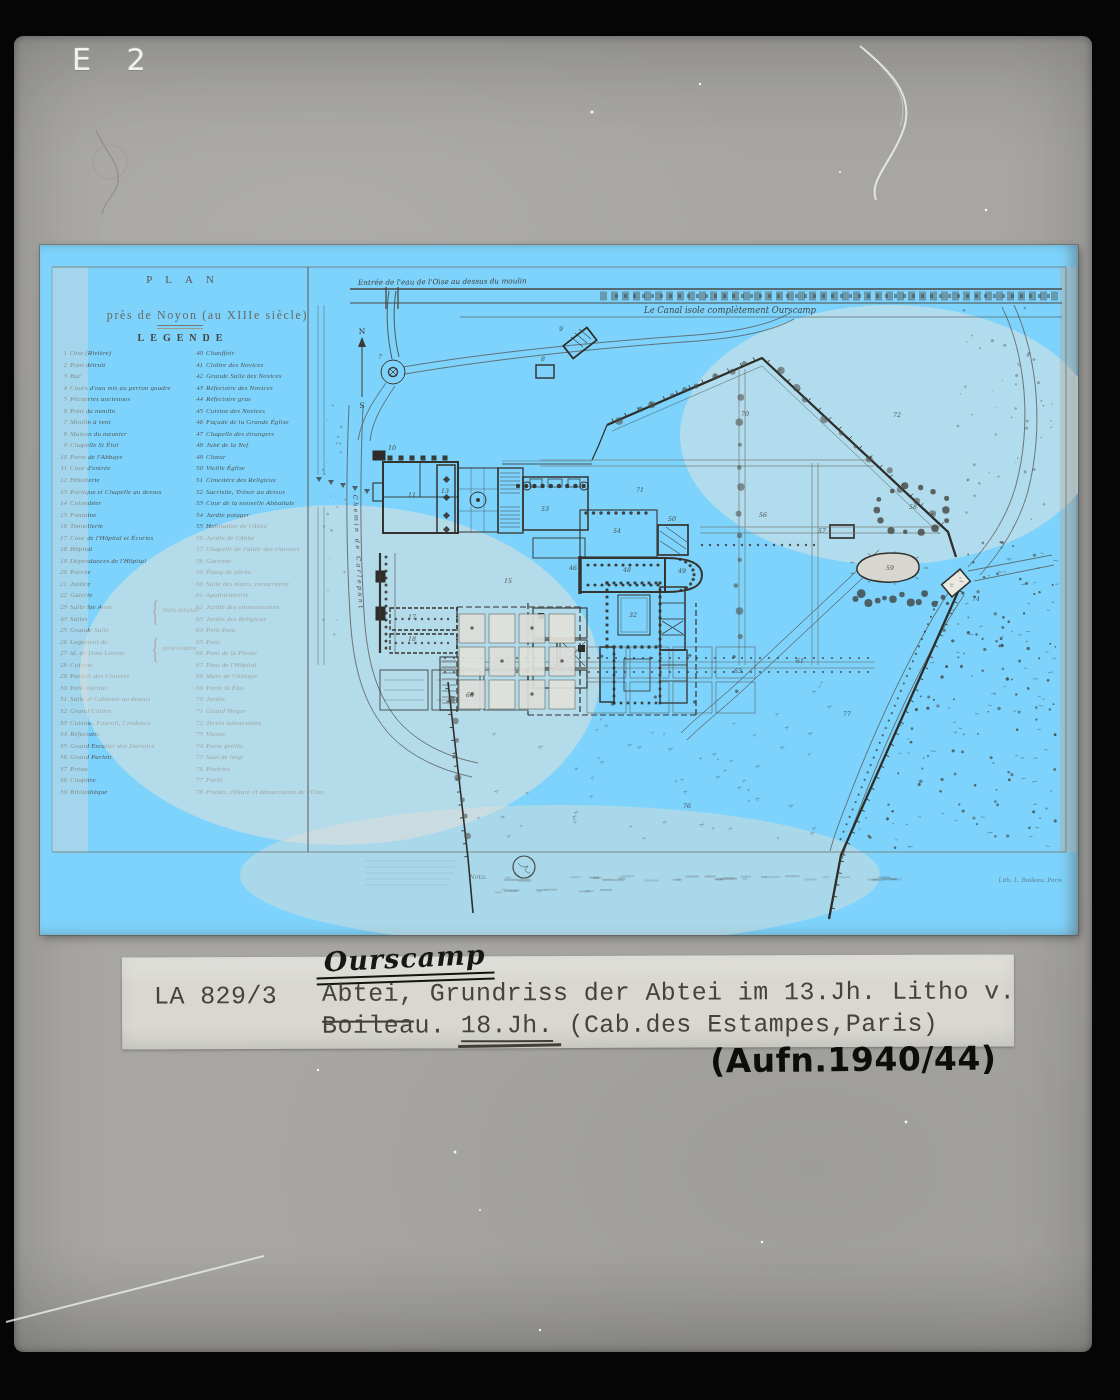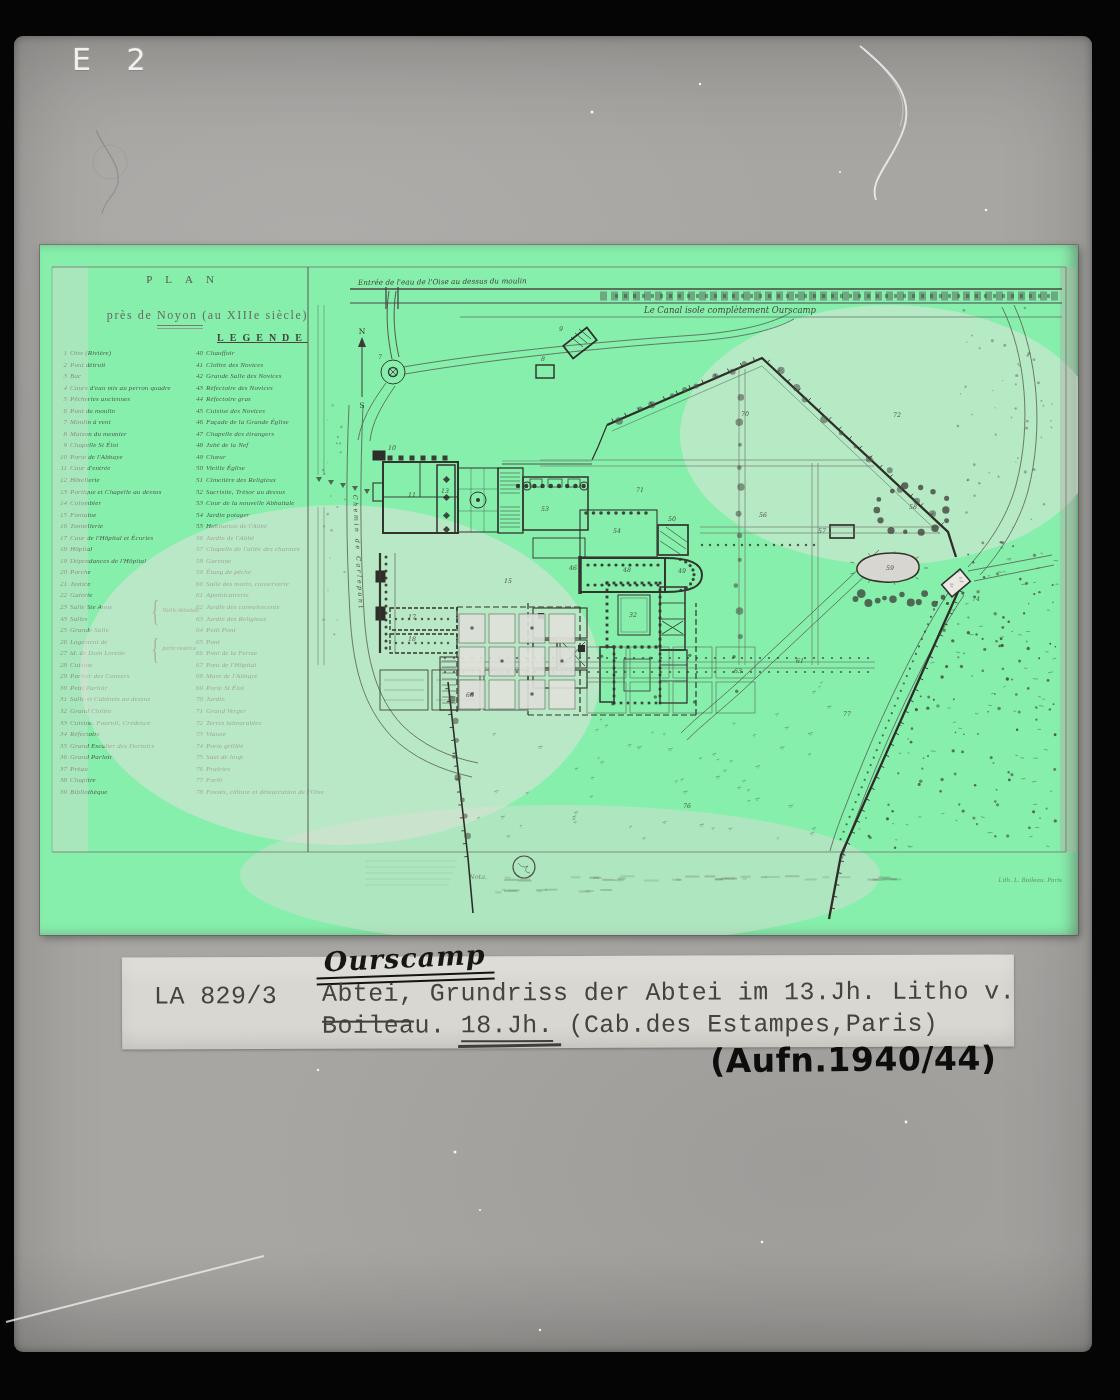--- a/index.html
+++ b/index.html
@@ -15,38 +15,38 @@
           linear-gradient(180deg, rgba(0,0,0,.05), rgba(0,0,0,0) 10%, rgba(0,0,0,0) 92%, rgba(0,0,0,.10));
         box-shadow:inset 0 0 90px rgba(0,0,0,.20), inset 0 0 8px rgba(0,0,0,.35);}
 
   .corner-mark{position:absolute;left:72px;top:42px;
         font-family:"DejaVu Sans","Liberation Sans",sans-serif;font-weight:400;
         font-size:30px;letter-spacing:13px;color:#f1f1ee;
         text-shadow:0 0 2px rgba(255,255,255,.45), 0 1px 1px rgba(0,0,0,.25);}
 
   
   .photo{position:absolute;left:40px;top:245px;width:1038px;height:690px;
-         background:#86efac;
+         background:#7dd3fc;
          box-shadow:0 0 0 1px rgba(60,60,58,.35), 2px 3px 8px rgba(0,0,0,.35),
                     inset -16px 0 14px -10px rgba(96,95,90,.55),
                     inset 0 -10px 12px -9px rgba(96,95,90,.35),
                     inset 0 8px 10px -8px rgba(96,95,90,.30);}
 
   
   .legend-panel{position:absolute;left:12px;top:26px;width:256px;height:580px;color:#4a4843;}
   .plan-title1{position:absolute;left:0;top:2px;width:100%;text-align:center;
         font-size:11px;letter-spacing:13px;text-indent:13px;color:#5a5852;}
   .plan-title2{position:absolute;left:0;top:17px;width:100%;text-align:center;
         font-weight:700;font-size:14.5px;letter-spacing:.4px;color:#35342f;}
   .plan-title3{position:absolute;left:0;top:37px;width:100%;text-align:right;
         font-size:12px;letter-spacing:1.6px;color:#6a6862;}
   .plan-rule{position:absolute;left:50%;top:54px;width:46px;margin-left:-23px;
         border-top:1px solid #7a786f;height:2px;border-bottom:1px solid #9a988f;}
-  .legend-heading{position:absolute;left:0;top:61px;width:100%;text-align:right;
-        font-weight:700;font-size:10px;letter-spacing:6px;text-indent:6px;color:#45443e;text-decoration:underline;}
+  .legend-heading{position:absolute;left:0;top:61px;width:100%;text-align:center;
+        font-weight:700;font-size:10px;letter-spacing:6px;text-indent:6px;color:#45443e;}
   .legend-col{position:absolute;top:77px;}
   .legend-col.c1{left:2px;width:130px;}
   .legend-col.c2{left:138px;width:118px;}
   .lg-row{display:flex;height:11.55px;line-height:11.55px;font-size:7px;opacity:.88;}
   .lg-n{width:13px;text-align:right;margin-right:3px;font-style:italic;flex:none;color:#514f49;}
   .lg-t{font-style:italic;white-space:nowrap;letter-spacing:.15px;color:#4a4843;}
   .brace{position:absolute;display:flex;align-items:center;color:#6c6a63;}
   .brace .bc{font-size:30px;font-weight:100;transform:scaleX(.55);line-height:30px;}
   .brace .bt{font-size:5.5px;font-style:italic;line-height:6px;width:38px;}
 

